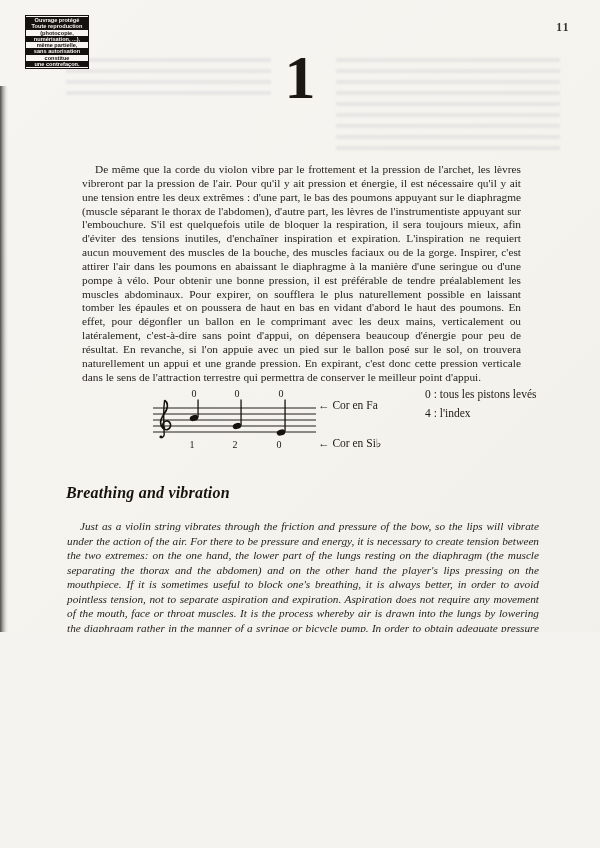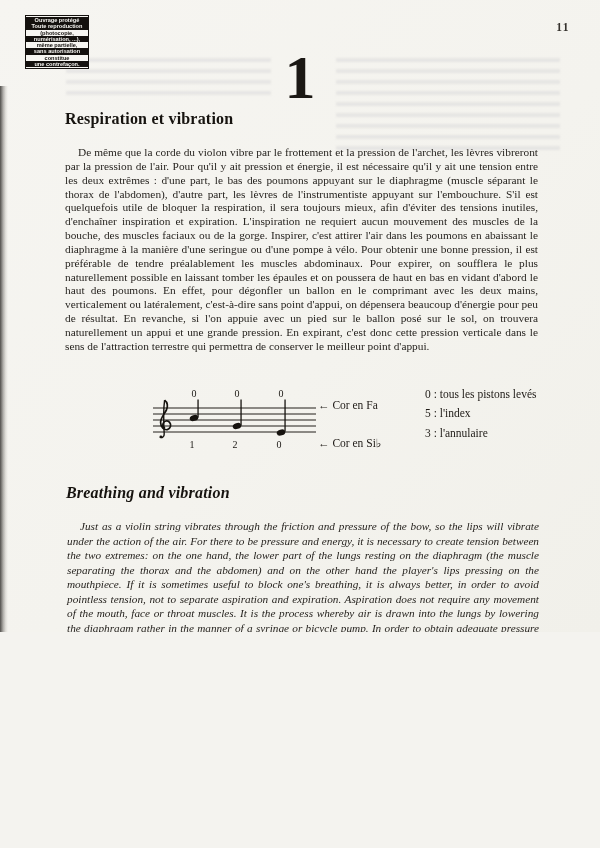--- a/index.html
+++ b/index.html
@@ -42,21 +42,21 @@
     text-align:center;font-size:62px;line-height:62px;font-weight:bold;color:#1b1814;
   }
   .fr-head{
     position:absolute;left:65px;top:110px;
     font-size:16px;font-weight:bold;letter-spacing:.2px;color:#16130f;
   }
   .fr-body{
     position:absolute;left:65px;top:146px;width:473px;
     font-size:11.35px;line-height:13.85px;text-align:justify;
   }
-  .fr-body p{margin:0;text-indent:13px;}
+  .fr-body p{margin:17px;text-indent:13px;}
   .en-head{
     position:absolute;left:66px;top:484px;
     font-size:16px;font-weight:bold;font-style:italic;letter-spacing:.2px;color:#16130f;
   }
   .en-body{
     position:absolute;left:65px;top:517px;width:476px;
     font-size:11.25px;line-height:14.55px;text-align:justify;font-style:italic;
   }
   .en-body p{margin:2px;text-indent:13px;}
   .staffblock{position:absolute;}
@@ -99,21 +99,20 @@
     <div>même partielle,</div>
     <div class="inv">sans autorisation</div>
     <div>constitue</div>
     <div class="inv">une contrefaçon.</div>
   </div>
 
   <div class="pagenum">11</div>
 
   <div class="chapter">1</div>
 
-  <div class="fr-head">Respiration et vibration</div>
   <div class="fr-body">
     <p>De même que la corde du violon vibre par le frottement et la pression de l'archet, les lèvres vibreront par la pression de l'air. Pour qu'il y ait pression et énergie, il est nécessaire qu'il y ait une tension entre les deux extrêmes : d'une part, le bas des poumons appuyant sur le diaphragme (muscle séparant le thorax de l'abdomen), d'autre part, les lèvres de l'instrumentiste appuyant sur l'embouchure. S'il est quelquefois utile de bloquer la respiration, il sera toujours mieux, afin d'éviter des tensions inutiles, d'enchaîner inspiration et expiration. L'inspiration ne requiert aucun mouvement des muscles de la bouche, des muscles faciaux ou de la gorge. Inspirer, c'est attirer l'air dans les poumons en abaissant le diaphragme à la manière d'une seringue ou d'une pompe à vélo. Pour obtenir une bonne pression, il est préférable de tendre préalablement les muscles abdominaux. Pour expirer, on soufflera le plus naturellement possible en laissant tomber les épaules et on poussera de haut en bas en vidant d'abord le haut des poumons. En effet, pour dégonfler un ballon en le comprimant avec les deux mains, verticalement ou latéralement, c'est-à-dire sans point d'appui, on dépensera beaucoup d'énergie pour peu de résultat. En revanche, si l'on appuie avec un pied sur le ballon posé sur le sol, on trouvera naturellement un appui et une grande pression. En expirant, c'est donc cette pression verticale dans le sens de l'attraction terrestre qui permettra de conserver le meilleur point d'appui.</p>
   </div>
 
   <div class="staffblock">
     <span class="fing" style="left:187px;top:388px;">0</span>
     <span class="fing" style="left:230px;top:388px;">0</span>
     <span class="fing" style="left:274px;top:388px;">0</span>
 
     <svg style="position:absolute;left:152px;top:397px;" width="165" height="44" viewBox="0 0 165 44">
@@ -145,22 +144,21 @@
 
     <span class="fing" style="left:185px;top:439px;">1</span>
     <span class="fing" style="left:228px;top:439px;">2</span>
     <span class="fing" style="left:272px;top:439px;">0</span>
 
     <span class="hornlabel" style="left:318px;top:399px;">← Cor en Fa</span>
     <span class="hornlabel" style="left:318px;top:437px;">← Cor en Si♭</span>
 
     <div class="legend" style="left:425px;top:388px;">
       <div>0 : tous les pistons levés</div>
-      <div>5 : l'index</div>
-      <div>3 : l'annulaire</div>
+      <div>4 : l'index</div>
     </div>
   </div>
 
   <div class="en-head">Breathing and vibration</div>
   <div class="en-body">
     <p>Just as a violin string vibrates through the friction and pressure of the bow, so the lips will vibrate under the action of the air. For there to be pressure and energy, it is necessary to create tension between the two extremes: on the one hand, the lower part of the lungs resting on the diaphragm (the muscle separating the thorax and the abdomen) and on the other hand the player's lips pressing on the mouthpiece. If it is sometimes useful to block one's breathing, it is always better, in order to avoid pointless tension, not to separate aspiration and expiration. Aspiration does not require any movement of the mouth, face or throat muscles. It is the process whereby air is drawn into the lungs by lowering the diaphragm rather in the manner of a syringe or bicycle pump. In order to obtain adequate pressure it is best to tense the abdominal muscles in advance. For expiration, one should blow as naturally as possible by letting the shoulders drop and pushing from top to bottom as first the upper lungs are emptied. If air is let out of a balloon through pressure from both hands, vertically or horizontally, i.e. without any point of support, a lot of energy will be expended to no good purpose. If on the other hand the foot is used to press down on a balloon placed on the ground, one finds a natural point of support and thereby considerable pressure. In expiration it is this vertical pressure in the direction of gravitational pull that enables one to retain the best point of support.</p>
     <p>Fingerings for the horn in F are written above the staff, those for the horn in B flat are written below.</p>
   </div>
 
   <div class="staffblock">

